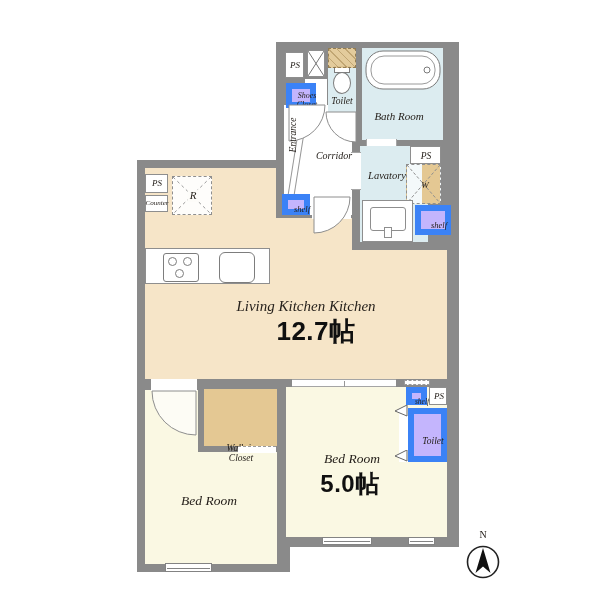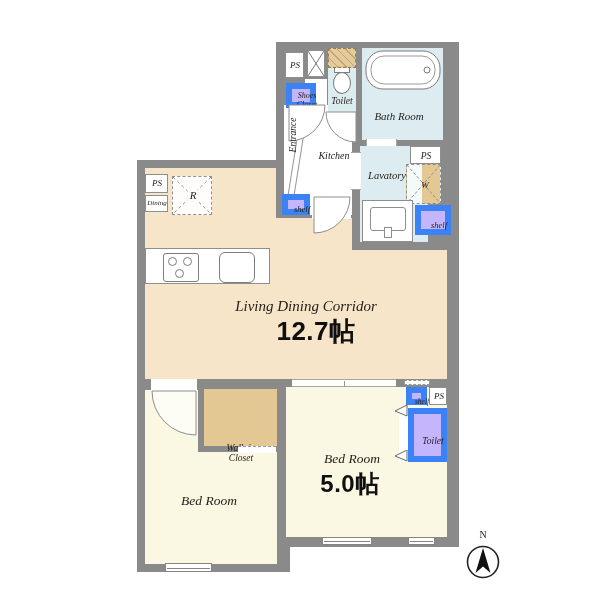--- a/index.html
+++ b/index.html
@@ -96,46 +96,46 @@
   <div class="a whiteNB" style="left:312px;top:208px;width:39px;height:11px;"></div>
   <svg class="a" width="38" height="38" style="left:313px;top:196px;">
     <path d="M1,1 L37,1 A36,36 0 0 1 1,37 Z" fill="#fff" stroke="#8e8e8e" stroke-width="1"></path>
   </svg>
   <svg class="a" width="38" height="38" style="left:288px;top:104px;">
     <path d="M1,1 L37,1 A36,36 0 0 1 1,37 Z" fill="#fff" stroke="#8e8e8e" stroke-width="1"></path>
   </svg>
   <svg class="a" width="32" height="32" style="left:325px;top:111px;">
     <path d="M31,1 L1,1 A30,30 0 0 0 31,31 Z" fill="#fff" stroke="#8e8e8e" stroke-width="1"></path>
   </svg>
-  <span class="lbl" style="left:334px;top:156px;font-size:10px;">Kitchen</span>
+  <span class="lbl" style="left:334px;top:156px;font-size:10px;">Corridor</span>
   <span class="lbl" style="left:293px;top:135px;font-size:9.5px;transform:translate(-50%,-50%) rotate(-90deg);">Entrance</span>
 
   <div class="a white" style="left:145px;top:174px;width:23px;height:19px;">
     <span class="lbl" style="left:11px;top:9px;font-size:9px;">PS</span>
   </div>
   <div class="a white" style="left:145px;top:195px;width:23px;height:17px;">
-    <span class="lbl" style="left:11px;top:8px;font-size:7px;">Dining</span>
+    <span class="lbl" style="left:11px;top:8px;font-size:7px;">Counter</span>
   </div>
   <div class="a dashedbox" style="left:172px;top:176px;width:40px;height:39px;">
     <svg width="38" height="37" style="position:absolute;left:0;top:0;">
         <line x1="0" y1="0" x2="38" y2="37" stroke="#9a9a9a" stroke-width="1" stroke-dasharray="3,3"></line>
         <line x1="38" y1="0" x2="0" y2="37" stroke="#9a9a9a" stroke-width="1" stroke-dasharray="3,3"></line>
       </svg>
     <span class="lbl" style="left:20px;top:19px;font-size:11px;background:#fdfcf9;padding:0 2px;">R</span>
   </div>
   <div class="a white" style="left:145px;top:248px;width:125px;height:36px;">
     <div class="a" style="left:17px;top:4px;width:36px;height:29px;border:1px solid #7d7d7d;border-radius:3px;">
       <div class="a" style="left:4px;top:3px;width:9px;height:9px;border:1px solid #7d7d7d;border-radius:50%;"></div>
       <div class="a" style="left:19px;top:3px;width:9px;height:9px;border:1px solid #7d7d7d;border-radius:50%;"></div>
       <div class="a" style="left:11px;top:15px;width:9px;height:9px;border:1px solid #7d7d7d;border-radius:50%;"></div>
     </div>
     <div class="a" style="left:73px;top:3px;width:36px;height:31px;border:1px solid #7d7d7d;border-radius:6px;"></div>
   </div>
 
-  <span class="lbl" style="left:306px;top:306px;font-size:15px;">Living Dining Corridor</span>
+  <span class="lbl" style="left:306px;top:306px;font-size:15px;">Living Kitchen Kitchen</span>
   <span class="size" style="left:316px;top:331px;font-size:26px;">12.7帖</span>
 
   <div class="a floor-bed" style="left:286px;top:387px;width:161px;height:150px;"></div>
   <div class="a floor-bed" style="left:145px;top:390px;width:132px;height:174px;"></div>
 
   <div class="a slide" style="left:292px;top:379px;width:104px;height:8px;">
     <div class="a vline" style="left:52px;top:1px;width:1px;height:6px;"></div>
   </div>
   <div class="a whiteNB" style="left:404px;top:380px;width:26px;height:5px;border:1px dashed #9a9a9a;"></div>
   <div class="a whiteNB" style="left:151px;top:379px;width:46px;height:12px;"></div>

